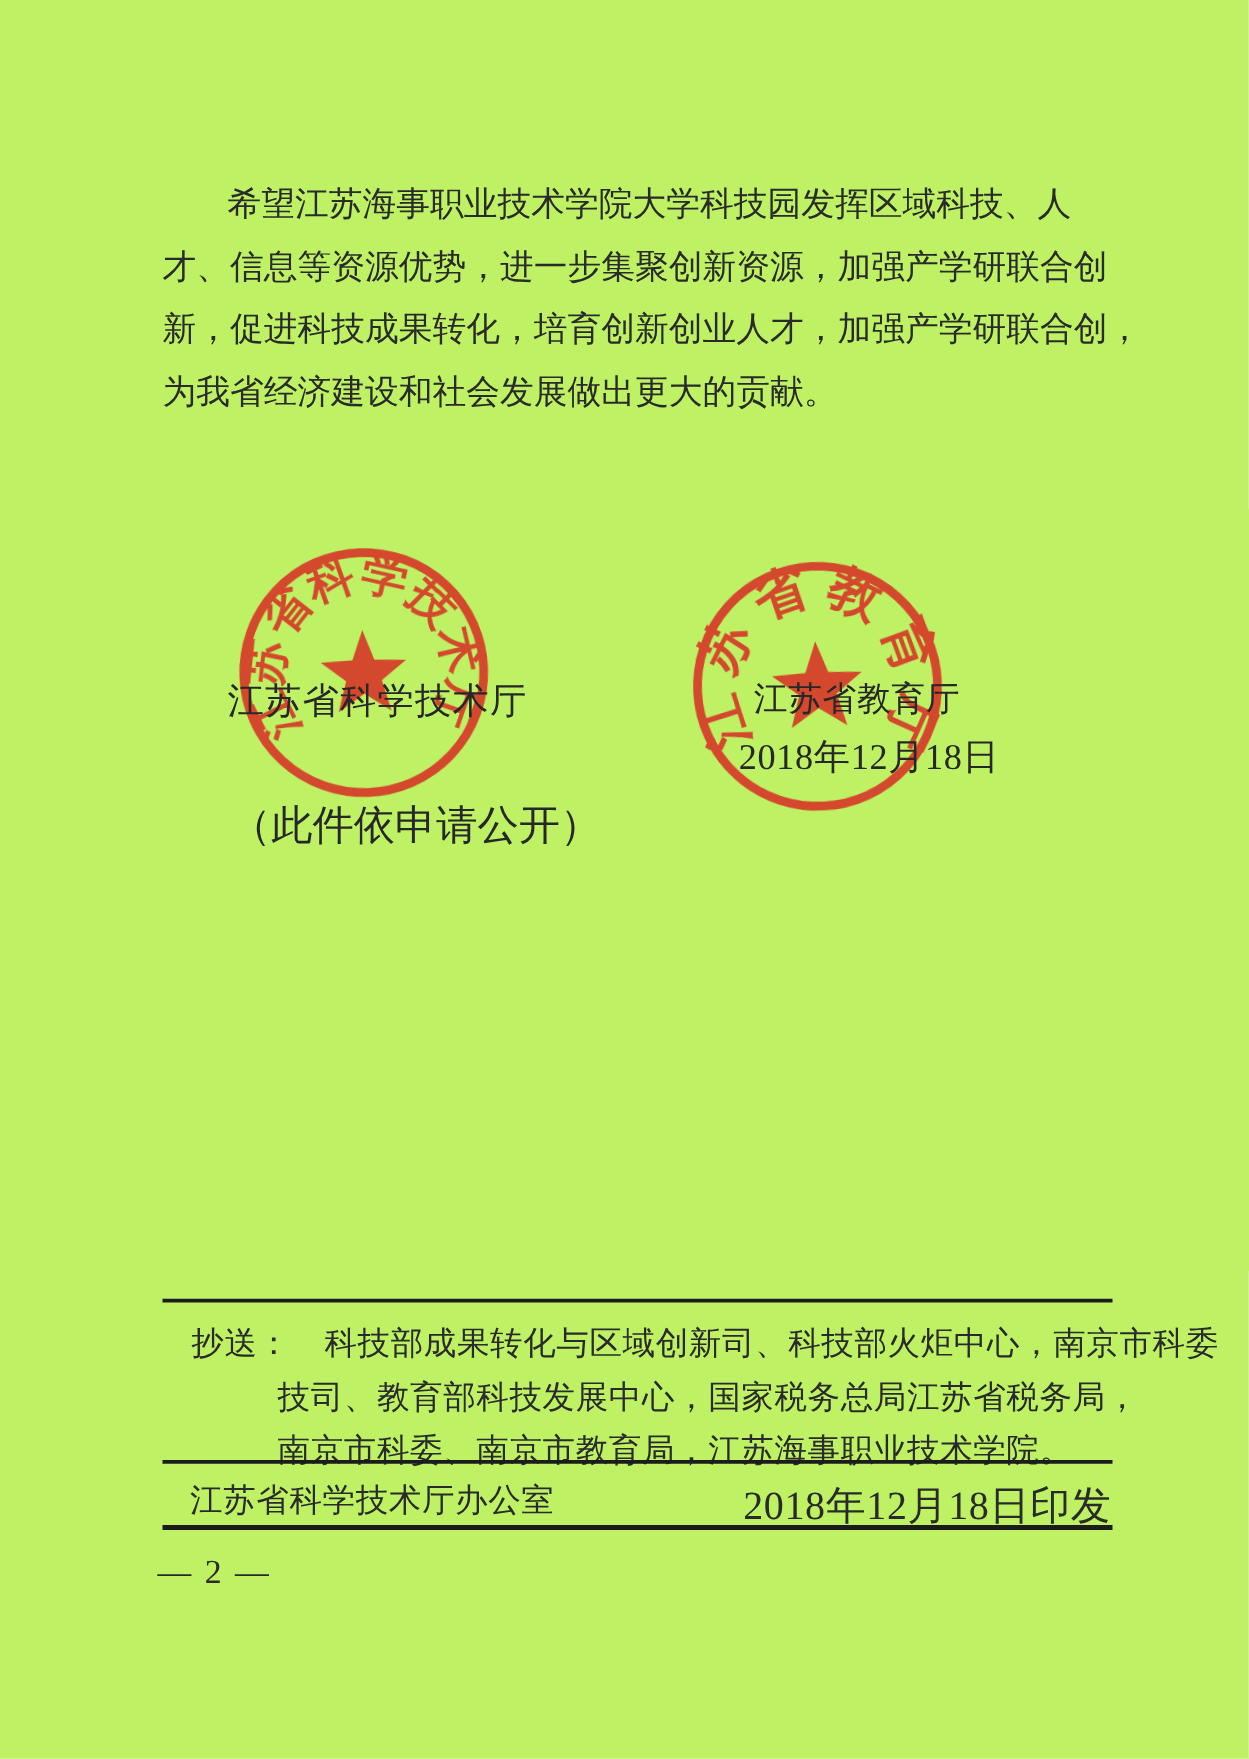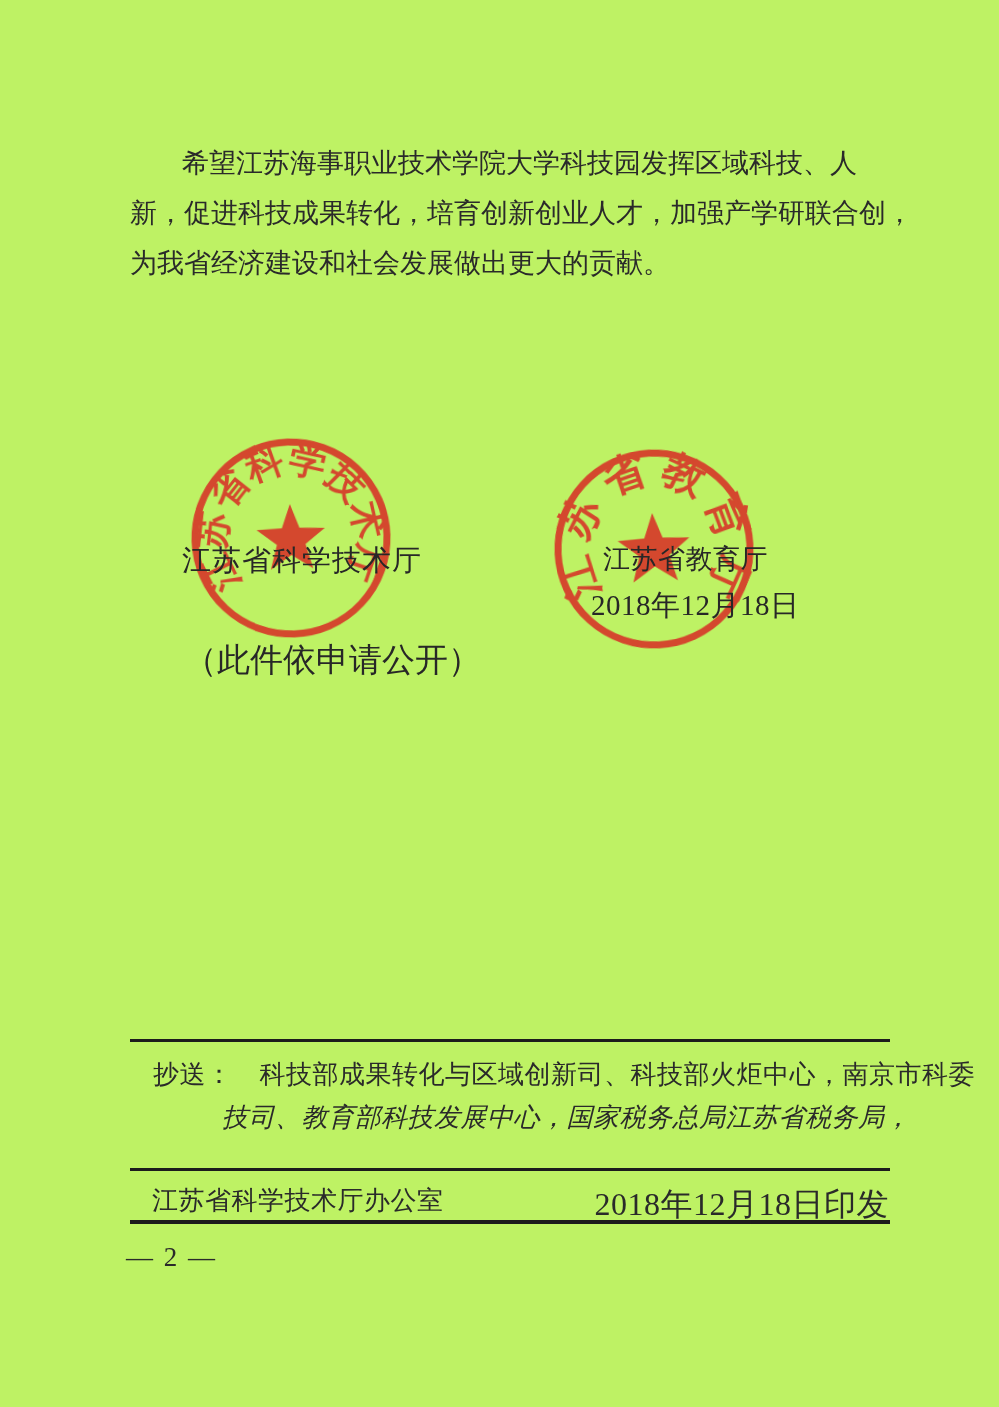--- a/index.html
+++ b/index.html
@@ -48,21 +48,21 @@
   }
 
   
   .rule{position:absolute;left:130px;width:760px;background:#1c1c1c;}
   .rule-top{top:1039px;height:3px;}
   .rule-mid{top:1168px;height:3px;}
   .rule-bottom{top:1220px;height:4px;}
 
   .cc-line{position:absolute;font-size:26px;color:#2a2a2a;white-space:nowrap;letter-spacing:0.5px;}
   .cc-line-1{left:153px;top:1057px;}
-  .cc-line-2{left:222px;top:1100px;font-style:italic;}
+  .cc-line-2{left:222px;top:1100px;}
   .cc-line-3{left:222px;top:1143px;}
   .cc-label{margin-right:27px;}
 
   .footer-office{
     position:absolute;left:152px;top:1183px;
     font-size:26px;letter-spacing:0.5px;color:#2a2a2a;white-space:nowrap;
   }
   .footer-date{
     position:absolute;right:110px;top:1183px;
     font-size:32px;letter-spacing:0.5px;color:#2a2a2a;white-space:nowrap;
@@ -73,20 +73,21 @@
     font-size:27px;color:#2a2a2a;letter-spacing:2px;white-space:nowrap;
   }
 </style>
 </head>
 <body>
 
 <div class="page">
 
   <div class="body-text">
     <span class="body-line indent">希望江苏海事职业技术学院大学科技园发挥区域科技、人</span>
+    <span class="body-line">才、信息等资源优势，进一步集聚创新资源，加强产学研联合创</span>
     <span class="body-line">新，促进科技成果转化，培育创新创业人才，加强产学研联合创，</span>
     <span class="body-line">为我省经济建设和社会发展做出更大的贡献。</span>
   </div>
 
   <div class="seal seal-left">
     <svg viewBox="0 0 210 210">
       <circle cx="105" cy="105" r="96" fill="none" stroke="#d63c2a" stroke-width="7"></circle>
       <path d="M105,71 L113.8,94.9 L139.2,95.9 L119.3,111.6 L126.2,136.1 L105,122 L83.8,136.1 L90.7,111.6 L70.8,95.9 L96.2,94.9 Z" fill="#d63c2a"></path>
       <path id="arcL" d="M56,149.2 A66,66 0 1 1 154,149.2" fill="none"></path>
       <text font-size="37" fill="#d63c2a" font-family="Liberation Serif, DejaVu Serif, serif" font-weight="bold">
@@ -110,20 +111,21 @@
   <div class="note-left">（此件依申请公开）</div>
   <div class="agency-right">江苏省教育厅</div>
   <div class="date-right">2018年12月18日</div>
 
   <div class="rule rule-top"></div>
 
   <div class="cc-line cc-line-1">
     <span class="cc-label">抄送：</span><span>科技部成果转化与区域创新司、科技部火炬中心，南京市科委</span>
   </div>
   <div class="cc-line cc-line-2">技司、教育部科技发展中心，国家税务总局江苏省税务局，</div>
+  <div class="cc-line cc-line-3">南京市科委、南京市教育局，江苏海事职业技术学院。</div>
 
   <div class="rule rule-mid"></div>
 
   <div class="footer-office">江苏省科学技术厅办公室</div>
   <div class="footer-date">2018年12月18日印发</div>
 
   <div class="rule rule-bottom"></div>
 
   <div class="page-number">— 2 —</div>
 

